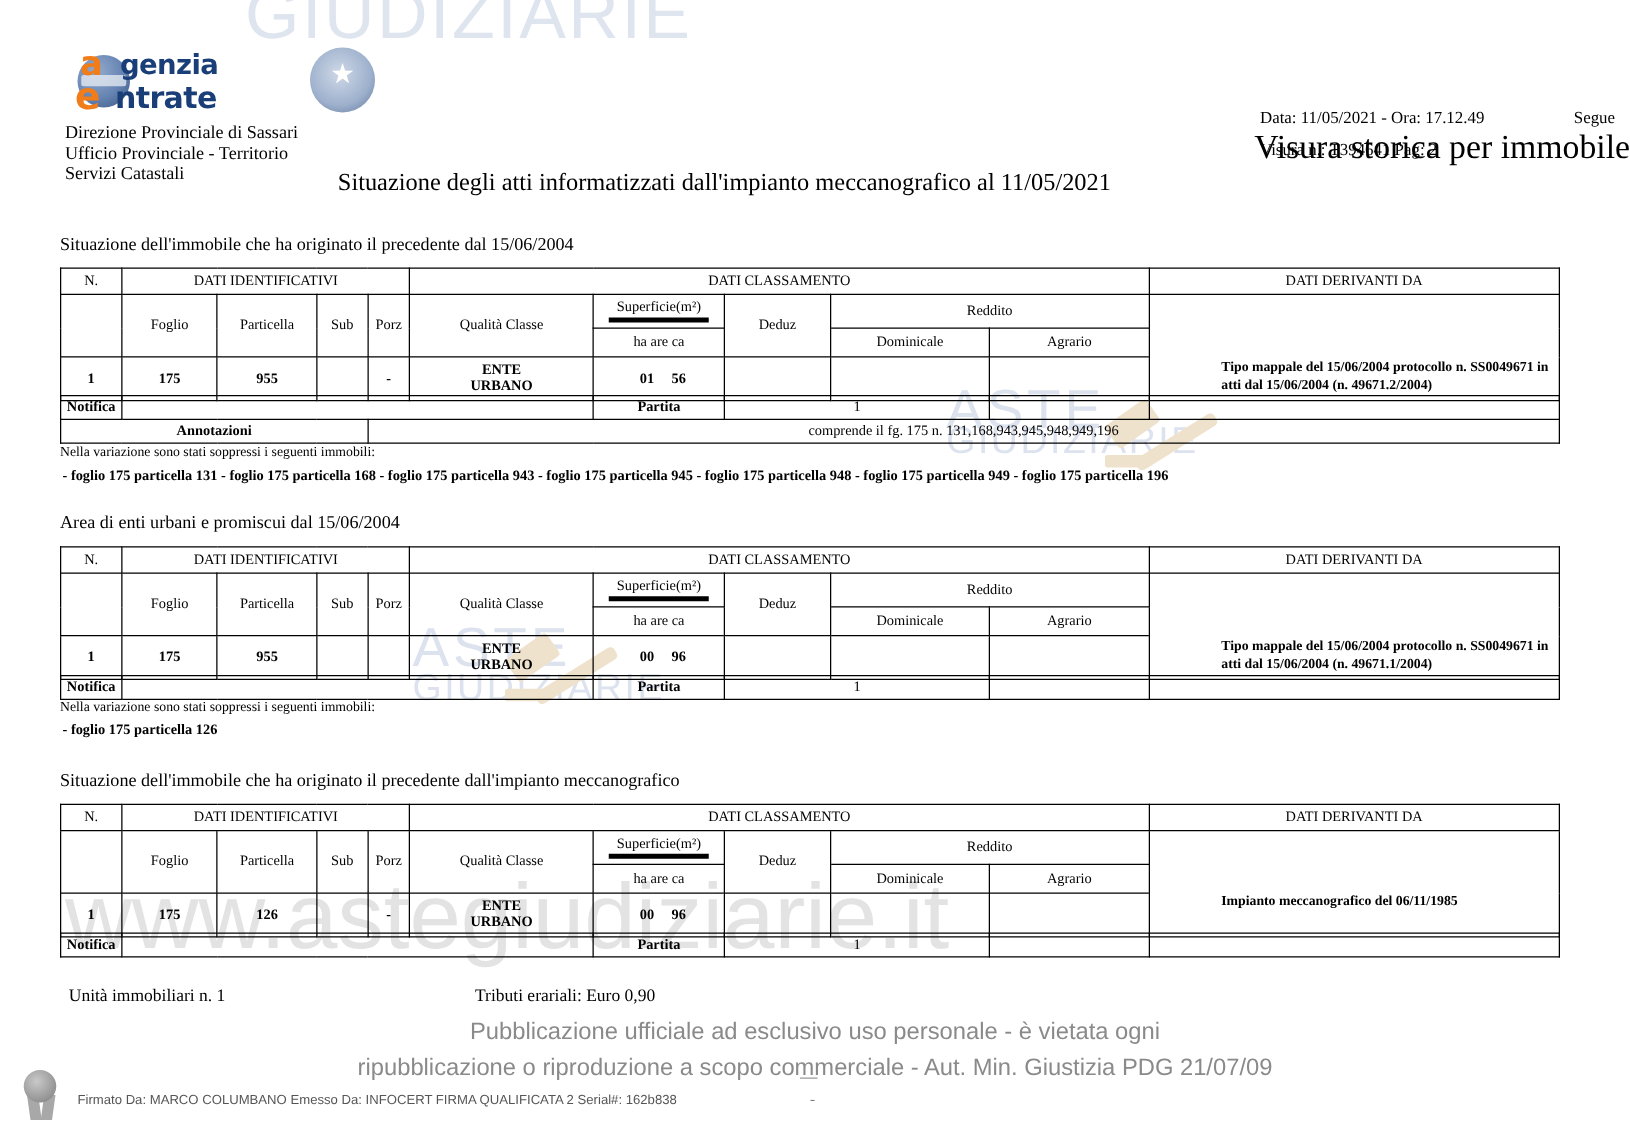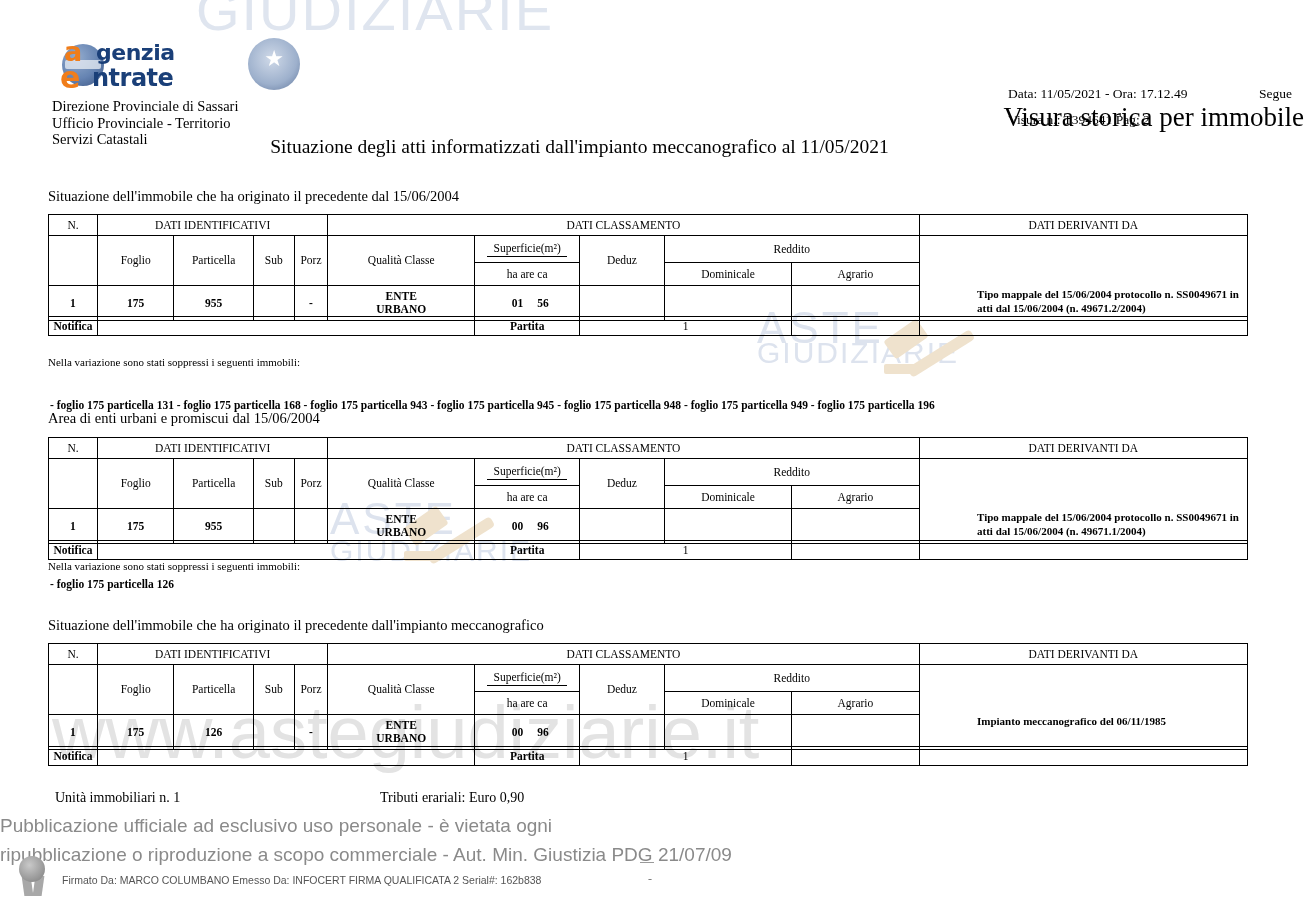--- a/index.html
+++ b/index.html
@@ -215,21 +215,21 @@
   }
   .h-grp { height: 20px; font-size: 11.5px; }
   .h-col { height: 26px; }
   .h-sub { height: 22px; }
   .r-data { height: 34px; }
   .r-foot { height: 18px; }
   .bold { font-weight: bold; }
   .lft { text-align: left; padding-left: 4px; }
   .sup-underline {
     display: inline-block;
-    border-bottom: 1px solid #000000;
+    border-bottom: 4px solid #000000;
     padding: 0 6px 1px 6px;
   }
   .qual { font-weight: bold; line-height: 14px; }
   .deriv {
     font-weight: bold;
     text-align: left;
     padding: 2px 4px;
     line-height: 13.5px;
     font-size: 11px;
   }
@@ -242,20 +242,21 @@
     position: absolute; left: 55px; top: 790px;
     font-size: 14px;
   }
   .foot-tribs {
     position: absolute; left: 380px; top: 790px;
     font-size: 14px;
   }
   .disclaimer {
     position: absolute;
     left: 0; width: 1304px;
+    text-align: center;
     font-family: "Liberation Sans", sans-serif;
     color: #8a8a8a;
     font-size: 19px;
   }
   .disc1 { top: 815px; }
   .disc2 { top: 844px; }
   .sig-line {
     position: absolute;
     left: 62px; top: 874px;
     font-family: "Liberation Sans", sans-serif;
@@ -414,24 +415,28 @@
   </colgroup>
   <tbody>
       <tr>
     <td class="r-foot bold lft">Notifica</td>
     <td class="r-foot" colspan="5"></td>
     <td class="r-foot bold lft">Partita</td>
     <td class="r-foot lft" colspan="2">1</td>
     <td class="r-foot"></td>
     <td class="r-foot"></td>
   </tr>
+  <tr>
+    <td class="r-foot bold lft" colspan="4">Annotazioni</td>
+    <td class="r-foot lft" colspan="7">comprende il fg. 175 n. 131,168,943,945,948,949,196</td>
+  </tr>
 </tbody>
   </table>
 <div class="note-small" style="top:356px;">Nella variazione sono stati soppressi i seguenti immobili:</div>
-<div class="note-bold" style="top:375px;margin-top:24px;">- foglio 175 particella 131 - foglio 175 particella 168 - foglio 175 particella 943 - foglio 175 particella 945 - foglio 175 particella 948 - foglio 175 particella 949 - foglio 175 particella 196</div>
+<div class="note-bold" style="top:375px;">- foglio 175 particella 131 - foglio 175 particella 168 - foglio 175 particella 943 - foglio 175 particella 945 - foglio 175 particella 948 - foglio 175 particella 949 - foglio 175 particella 196</div>
 
 <div class="section-title" style="top:410px;">Area di enti urbani e promiscui  dal 15/06/2004</div>
 <table class="vt" style="top:437px;">
   <colgroup>
     <col style="width:48px">
       <col style="width:75px">
       <col style="width:78px">
       <col style="width:40px">
     <col style="width:33px">
       <col style="width:144px">

